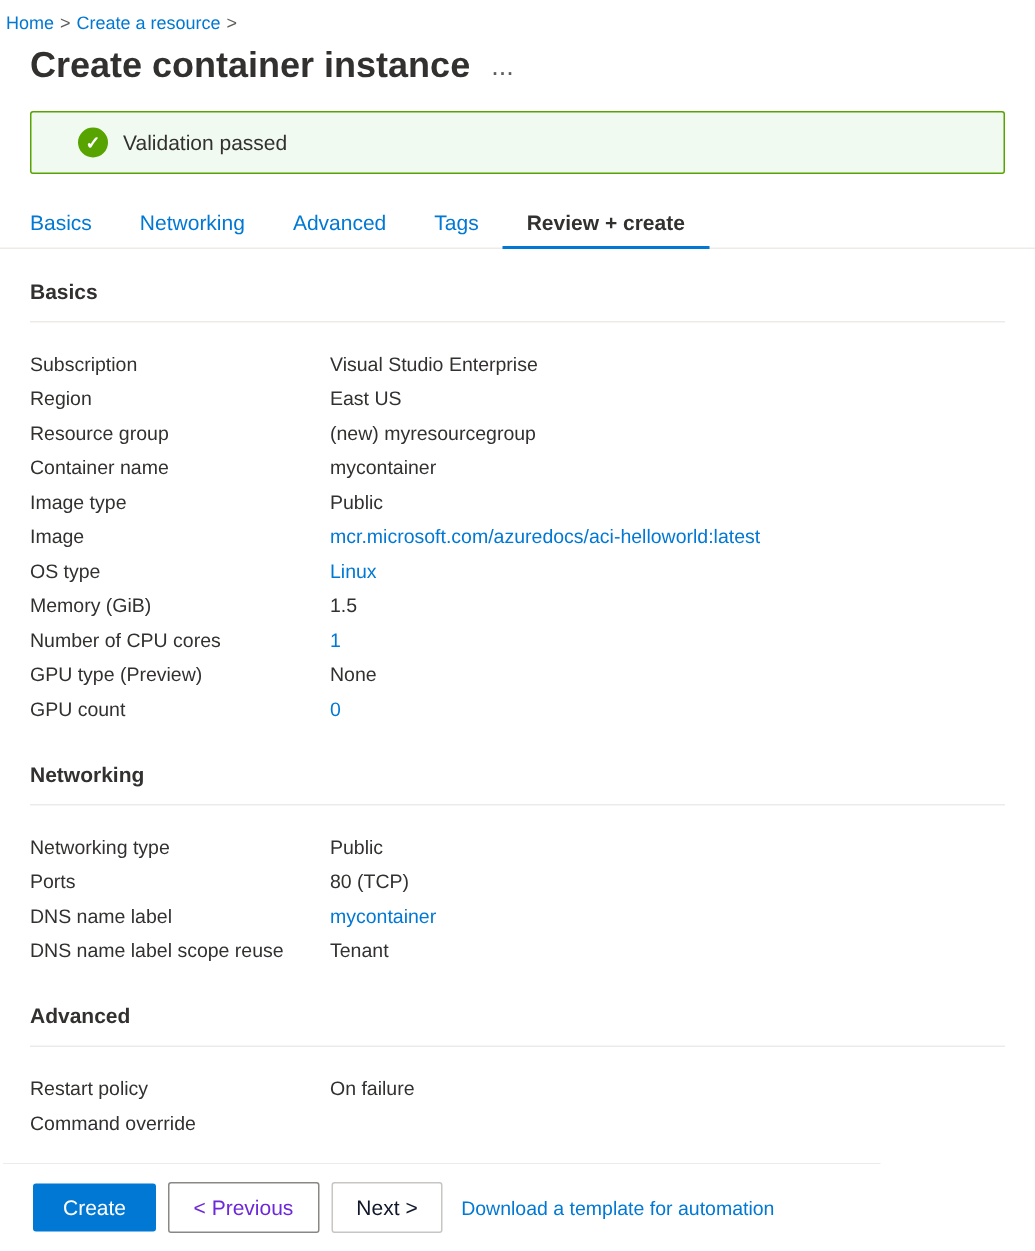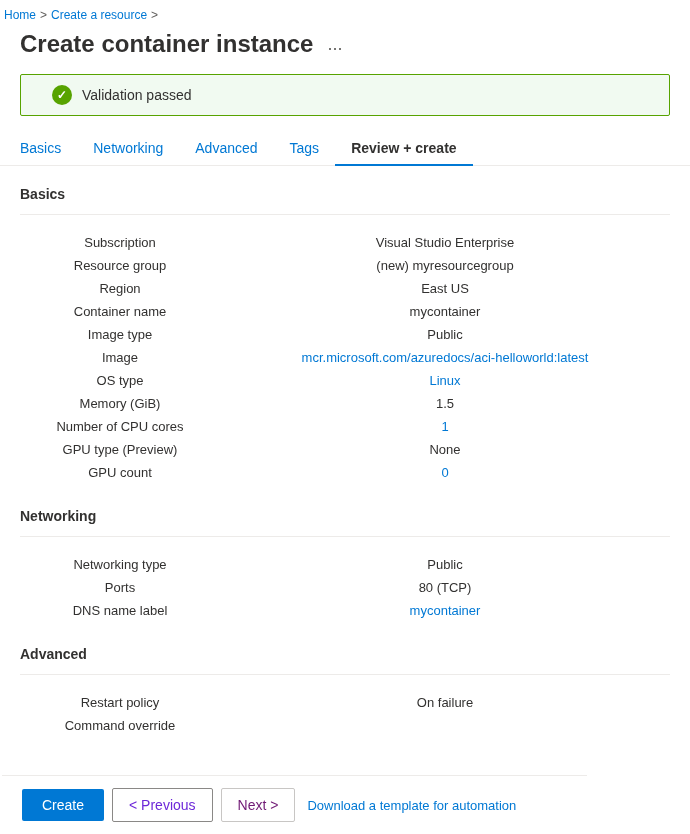--- a/index.html
+++ b/index.html
@@ -100,21 +100,20 @@
     .section-title {
       font-size: 14px;
       font-weight: 600;
       color: #323130;
       margin-bottom: 12px;
     }
     .field-row {
       display: flex;
       padding: 4px 0;
       font-size: 13px;
-      text-align: center;
     }
     .field-label {
       width: 200px;
       min-width: 200px;
       color: #323130;
     }
     .field-value {
       color: #323130;
       flex: 1;
     }
@@ -148,21 +147,21 @@
       background: #fff;
       color: #6d28d9;
       border: 1px solid #8a8886;
       padding: 8px 16px;
       font-size: 14px;
       cursor: pointer;
       border-radius: 2px;
       font-family: inherit;
     }
     .btn-secondary:disabled {
-      color: #701a75;
+      color: #0f172a;
       border-color: #c8c6c4;
       cursor: default;
       background: #fff;
     }
     .footer-link {
       color: #0078d4;
       text-decoration: none;
       font-size: 13px;
       margin-left: 4px;
     }
@@ -206,26 +205,26 @@
 <div class="content scroll-content">
 
   <div class="section">
     <div class="section-title">Basics</div>
     <hr class="divider">
     <div class="field-row">
       <span class="field-label">Subscription</span>
       <span class="field-value">Visual Studio Enterprise</span>
     </div>
     <div class="field-row">
+      <span class="field-label">Region</span>
+      <span class="field-value">East US</span>
+    </div>
+    <div class="field-row">
       <span class="field-label">Resource group</span>
       <span class="field-value">(new) myresourcegroup</span>
-    </div>
-    <div class="field-row">
-      <span class="field-label">Region</span>
-      <span class="field-value">East US</span>
     </div>
     <div class="field-row">
       <span class="field-label">Container name</span>
       <span class="field-value">mycontainer</span>
     </div>
     <div class="field-row">
       <span class="field-label">Image type</span>
       <span class="field-value">Public</span>
     </div>
     <div class="field-row">
@@ -261,20 +260,24 @@
       <span class="field-label">Networking type</span>
       <span class="field-value">Public</span>
     </div>
     <div class="field-row">
       <span class="field-label">Ports</span>
       <span class="field-value">80 (TCP)</span>
     </div>
     <div class="field-row">
       <span class="field-label">DNS name label</span>
       <span class="field-value link">mycontainer</span>
+    </div>
+    <div class="field-row">
+      <span class="field-label">DNS name label scope reuse</span>
+      <span class="field-value">Tenant</span>
     </div>
   </div>
 
   <div class="section">
     <div class="section-title">Advanced</div>
     <hr class="divider">
     <div class="field-row">
       <span class="field-label">Restart policy</span>
       <span class="field-value">On failure</span>
     </div>

